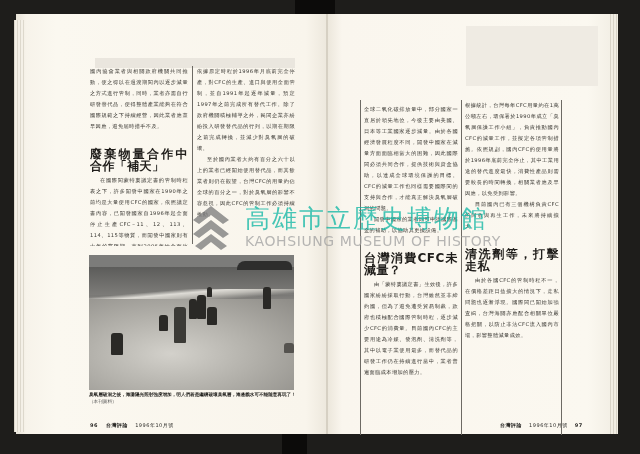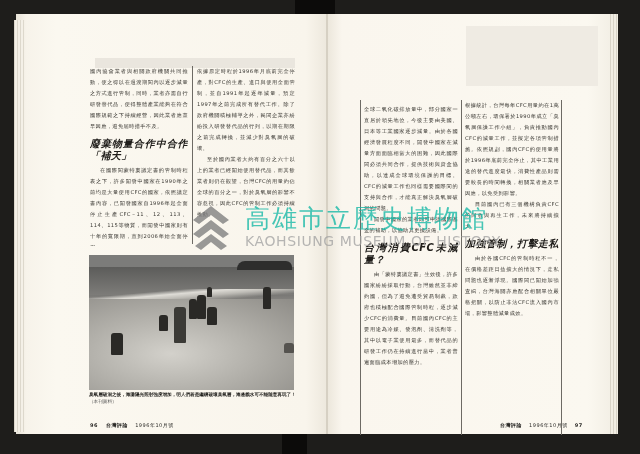--- a/index.html
+++ b/index.html
@@ -15,21 +15,21 @@
   .page-right { left:328px; top:14px; width:286px; height:420px;
       background:linear-gradient(90deg,#ece7dc 0px,#faf6ee 14px,#fbf8f0 260px,#f2eee4 286px); }
   .page-right-edge { position:absolute; left:610px; top:14px; width:8px; height:420px;
       background:repeating-linear-gradient(90deg,#d8d3c7 0 1px,#f1ede3 1px 3px); }
   .gutter-line { position:absolute; left:326px; top:14px; width:2px; height:420px; background:#d6d0c3; }
   .bleed-shade { position:absolute; background:#eae6de; }
   .col { position:absolute; font-size:5.2px; line-height:11px; color:#3a3833; letter-spacing:0.4px;
          text-align:justify; overflow:hidden; }
   .col p { margin:0; text-indent:10px; }
   .col p.noindent { text-indent:0; }
-  .col h3 { margin:6px 0 3px 0; font-size:10px; font-weight:bold; color:#1f1d1a; line-height:12px;font-style:italic; }
+  .col h3 { margin:16px 0 3px 0; font-size:12px; font-weight:bold; color:#1f1d1a; line-height:12px; }
   .col-rule { position:absolute; width:1px; background:#6d6a64; }
   .photo { position:absolute; left:89px; top:255px; width:205px; height:135px; overflow:hidden;
            background:linear-gradient(180deg,#8a8a88 0%,#6f6f6d 14%,#b7b5b0 22%,#7a7976 30%,#a9a7a2 45%,#c2c0ba 65%,#9d9b96 100%); }
   .photo .sky { position:absolute; left:0; top:0; width:100%; height:12px; background:#7c7c7a; }
   .photo .sea { position:absolute; left:0; top:12px; width:100%; height:28px; background:linear-gradient(180deg,#5c5c5a,#7d7c79); }
   .photo .surf { position:absolute; left:0; top:34px; width:100%; height:10px;
         background:linear-gradient(175deg,transparent 30%,#dedcd6 45%,#bdbbb5 60%,transparent 80%); }
   .photo .island { position:absolute; right:2px; top:6px; width:55px; height:9px; background:#2e2e2d; border-radius:8px 6px 0 0; }
   .photo .sand { position:absolute; left:0; top:44px; width:100%; height:91px;
         background:radial-gradient(ellipse at 40% 60%,#d3d1cb 0%,#b1afa9 50%,#8e8c87 100%); }
@@ -102,21 +102,21 @@
 <div class="col" style="left:364px;top:104px;width:94px;height:335px;">
   <p class="noindent">全球二氧化碳排放量中，部分國家一直居於領先地位，今後主要由美國、日本等工業國家逐步減量。由於各國經濟發展程度不同，開發中國家在減量方面面臨相當大的困難，因此國際間必須共同合作，提供技術與資金協助，以達成全球環境保護的目標。CFC的減量工作也同樣需要國際間的支持與合作，才能真正解決臭氧層破洞的問題。</p>
   <p>開發中國家的業者則可申請國際基金的補助，以協助其更換設備。</p>
   <h3>台灣消費CFC未減量？</h3>
   <p>由「蒙特婁議定書」生效後，許多國家紛紛採取行動，台灣雖然並非締約國，但為了避免遭受貿易制裁，政府也積極配合國際管制時程，逐步減少CFC的消費量。目前國內CFC的主要用途為冷媒、發泡劑、清洗劑等，其中以電子業使用最多，而替代品的研發工作仍在持續進行當中，業者普遍面臨成本增加的壓力。</p>
 </div>
 <div class="col-rule" style="left:461px;top:100px;height:335px;"></div>
 <div class="col" style="left:465px;top:100px;width:94px;height:335px;">
   <p class="noindent">根據統計，台灣每年CFC用量約在1萬公噸左右，環保署於1990年成立「臭氧層保護工作小組」，負責推動國內CFC的減量工作，並擬定各項管制措施。依照規劃，國內CFC的使用量將於1996年底前完全停止，其中工業用途的替代進度最快，消費性產品則需要較長的時間轉換，相關業者應及早因應，以免受到影響。</p>
   <p>目前國內已有三個機構負責CFC的回收與再生工作，未來將持續擴大。</p>
-  <h3>加強管制，打擊走私</h3>
+  <h3>清洗劑等，打擊走私</h3>
   <p>由於各國CFC的管制時程不一，在價格差距日益擴大的情況下，走私問題也逐漸浮現。國際間已開始加強查緝，台灣海關亦應配合相關單位嚴格把關，以防止非法CFC流入國內市場，影響整體減量成效。</p>
 </div>
 <div class="col-rule" style="left:561px;top:100px;height:335px;"></div>
 
 <div class="folio" style="left:500px;top:422px;">
   <span class="mag">台灣評論</span>
   <span style="margin-right:5px;">1996年10月號</span>
   <span class="num">97</span>
 </div>
 

